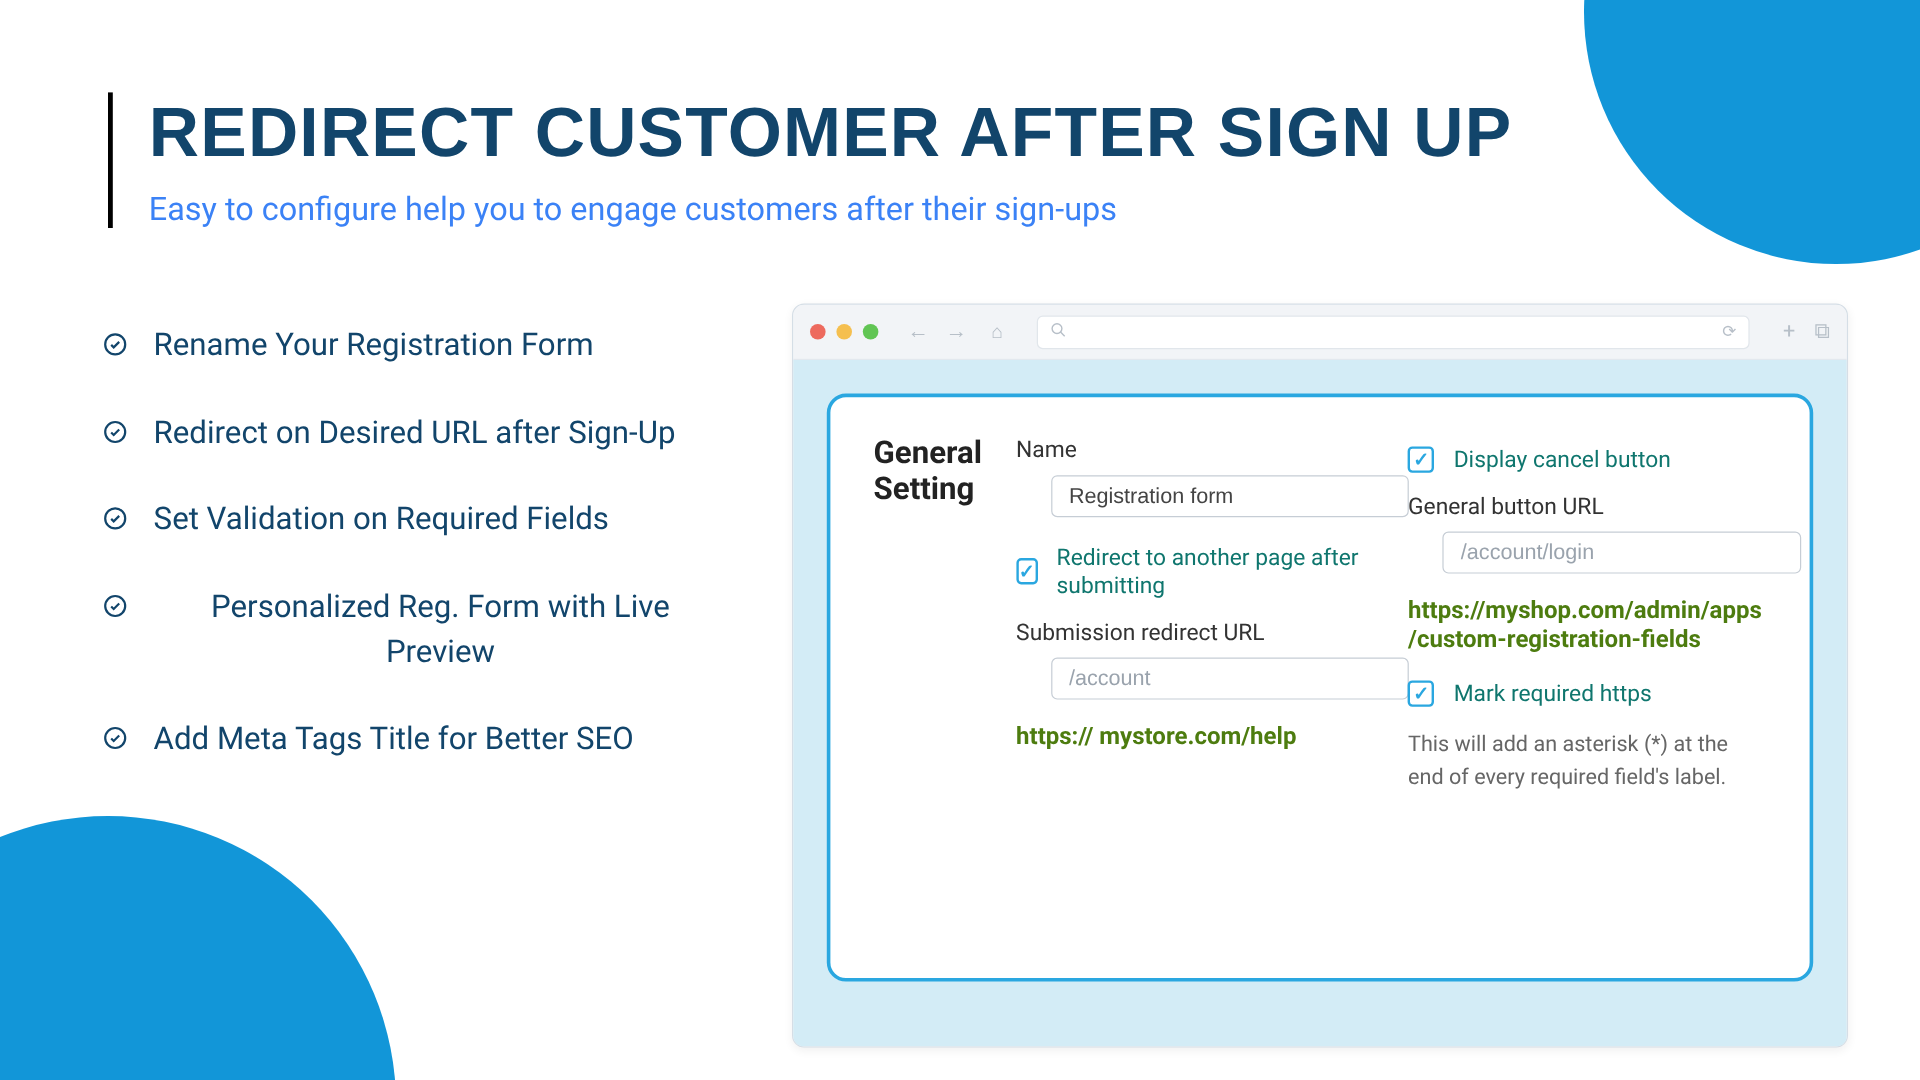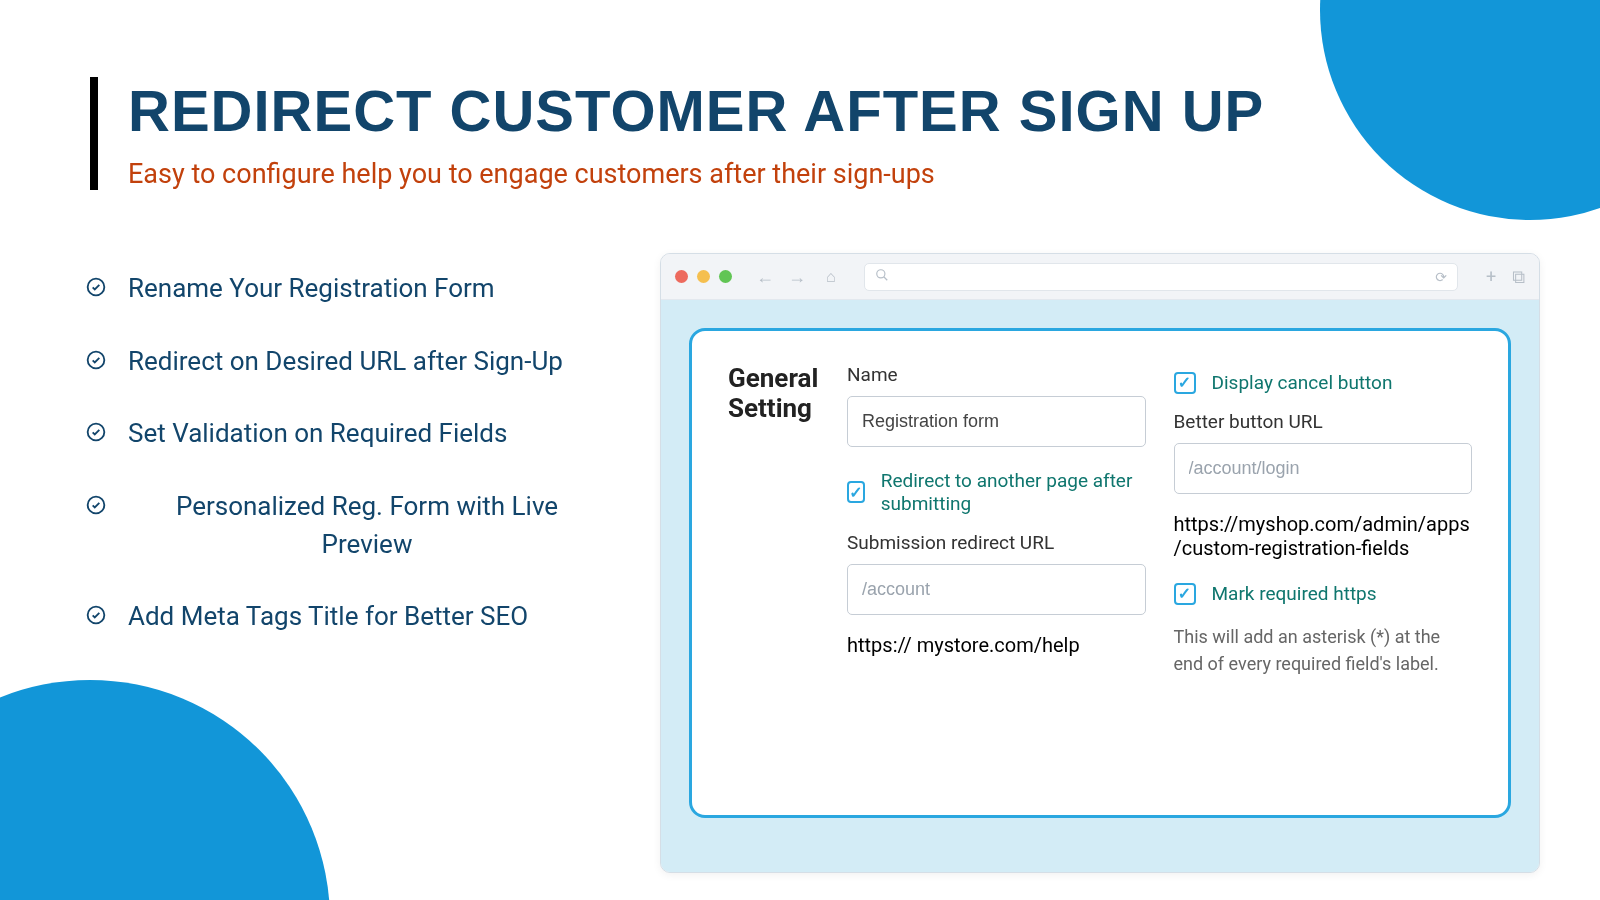--- a/index.html
+++ b/index.html
@@ -23,33 +23,33 @@
   bottom:-260px; left:-150px;
   width:480px; height:480px;
   background:#1296d8;
   border-radius:50%;
 }
 
 
 .heading {
   position:absolute;
   top:77px; left:90px;
-  border-left:8px solid #000000;
+  border-left:4px solid #000000;
   padding-left:30px;
 }
 .heading h1 {
   font-size:58px;
   font-weight:900;
   letter-spacing:1px;
   color:#12456b;
   font-family: "Arial Black", Arial, sans-serif;
 }
 .heading .sub {
   font-size:27px;
-  color:#c2410c;
+  color:#3b82f6;
   margin-top:14px;
 }
 
 
 .features {
   position:absolute;
   top:270px; left:86px;
   width:520px;
 }
 .feature {
@@ -140,27 +140,28 @@
 }
 .col { flex:1; }
 .field-label {
   font-size:19px;
   color:#333;
   margin-bottom:10px;
   display:block;
 }
 .text-input {
   width:100%;
-  height:51px;
+  height:35px;
   border:1px solid #c6cdd5;
   border-radius:5px;
   padding:0 14px;
   font-size:18px;
   color:#444;
   background:#fff;
+  margin-left:29px;
 }
 .text-input::placeholder { color:#9aa3ad; }
 .check-row {
   display:flex;
   align-items:center;
   gap:16px;
   margin:22px 0 16px;
 }
 .ck {
   width:22px; height:22px;
@@ -173,24 +174,25 @@
   font-size:16px;
   font-weight:bold;
   cursor:pointer;
 }
 .check-label {
   font-size:19px;
   color:#0f766e;
 }
 .link {
   font-size:20px;
-  color:#000000;
+  color:#4d7c0f;
   margin-top:18px;
   display:block;
   word-break:break-word;
+  font-weight:bold;
 }
 .help {
   font-size:18px;
   color:#666;
   line-height:1.5;
   margin-top:18px;
 }
 .spacer-sm { height:8px; }
 </style>
 </head>
@@ -295,21 +297,21 @@
           <input class="text-input" placeholder="/account" style="">
           <span class="link">https:// mystore.com/help</span>
         </div>
 
         <div class="col">
           <div class="spacer-sm"></div>
           <div class="check-row" style="margin-top:0;">
             <div class="ck">✓</div>
             <span class="check-label">Display cancel button</span>
           </div>
-          <label class="field-label">Better button URL</label>
+          <label class="field-label">General button URL</label>
           <input class="text-input" placeholder="/account/login" style="">
           <span class="link">https://myshop.com/admin/apps/custom-registration-fields</span>
           <div class="check-row">
             <div class="ck">✓</div>
             <span class="check-label">Mark required https</span>
           </div>
           <div class="help">This will add an asterisk (*) at the end of every required field's label.</div>
         </div>
       </div>
     </div>

